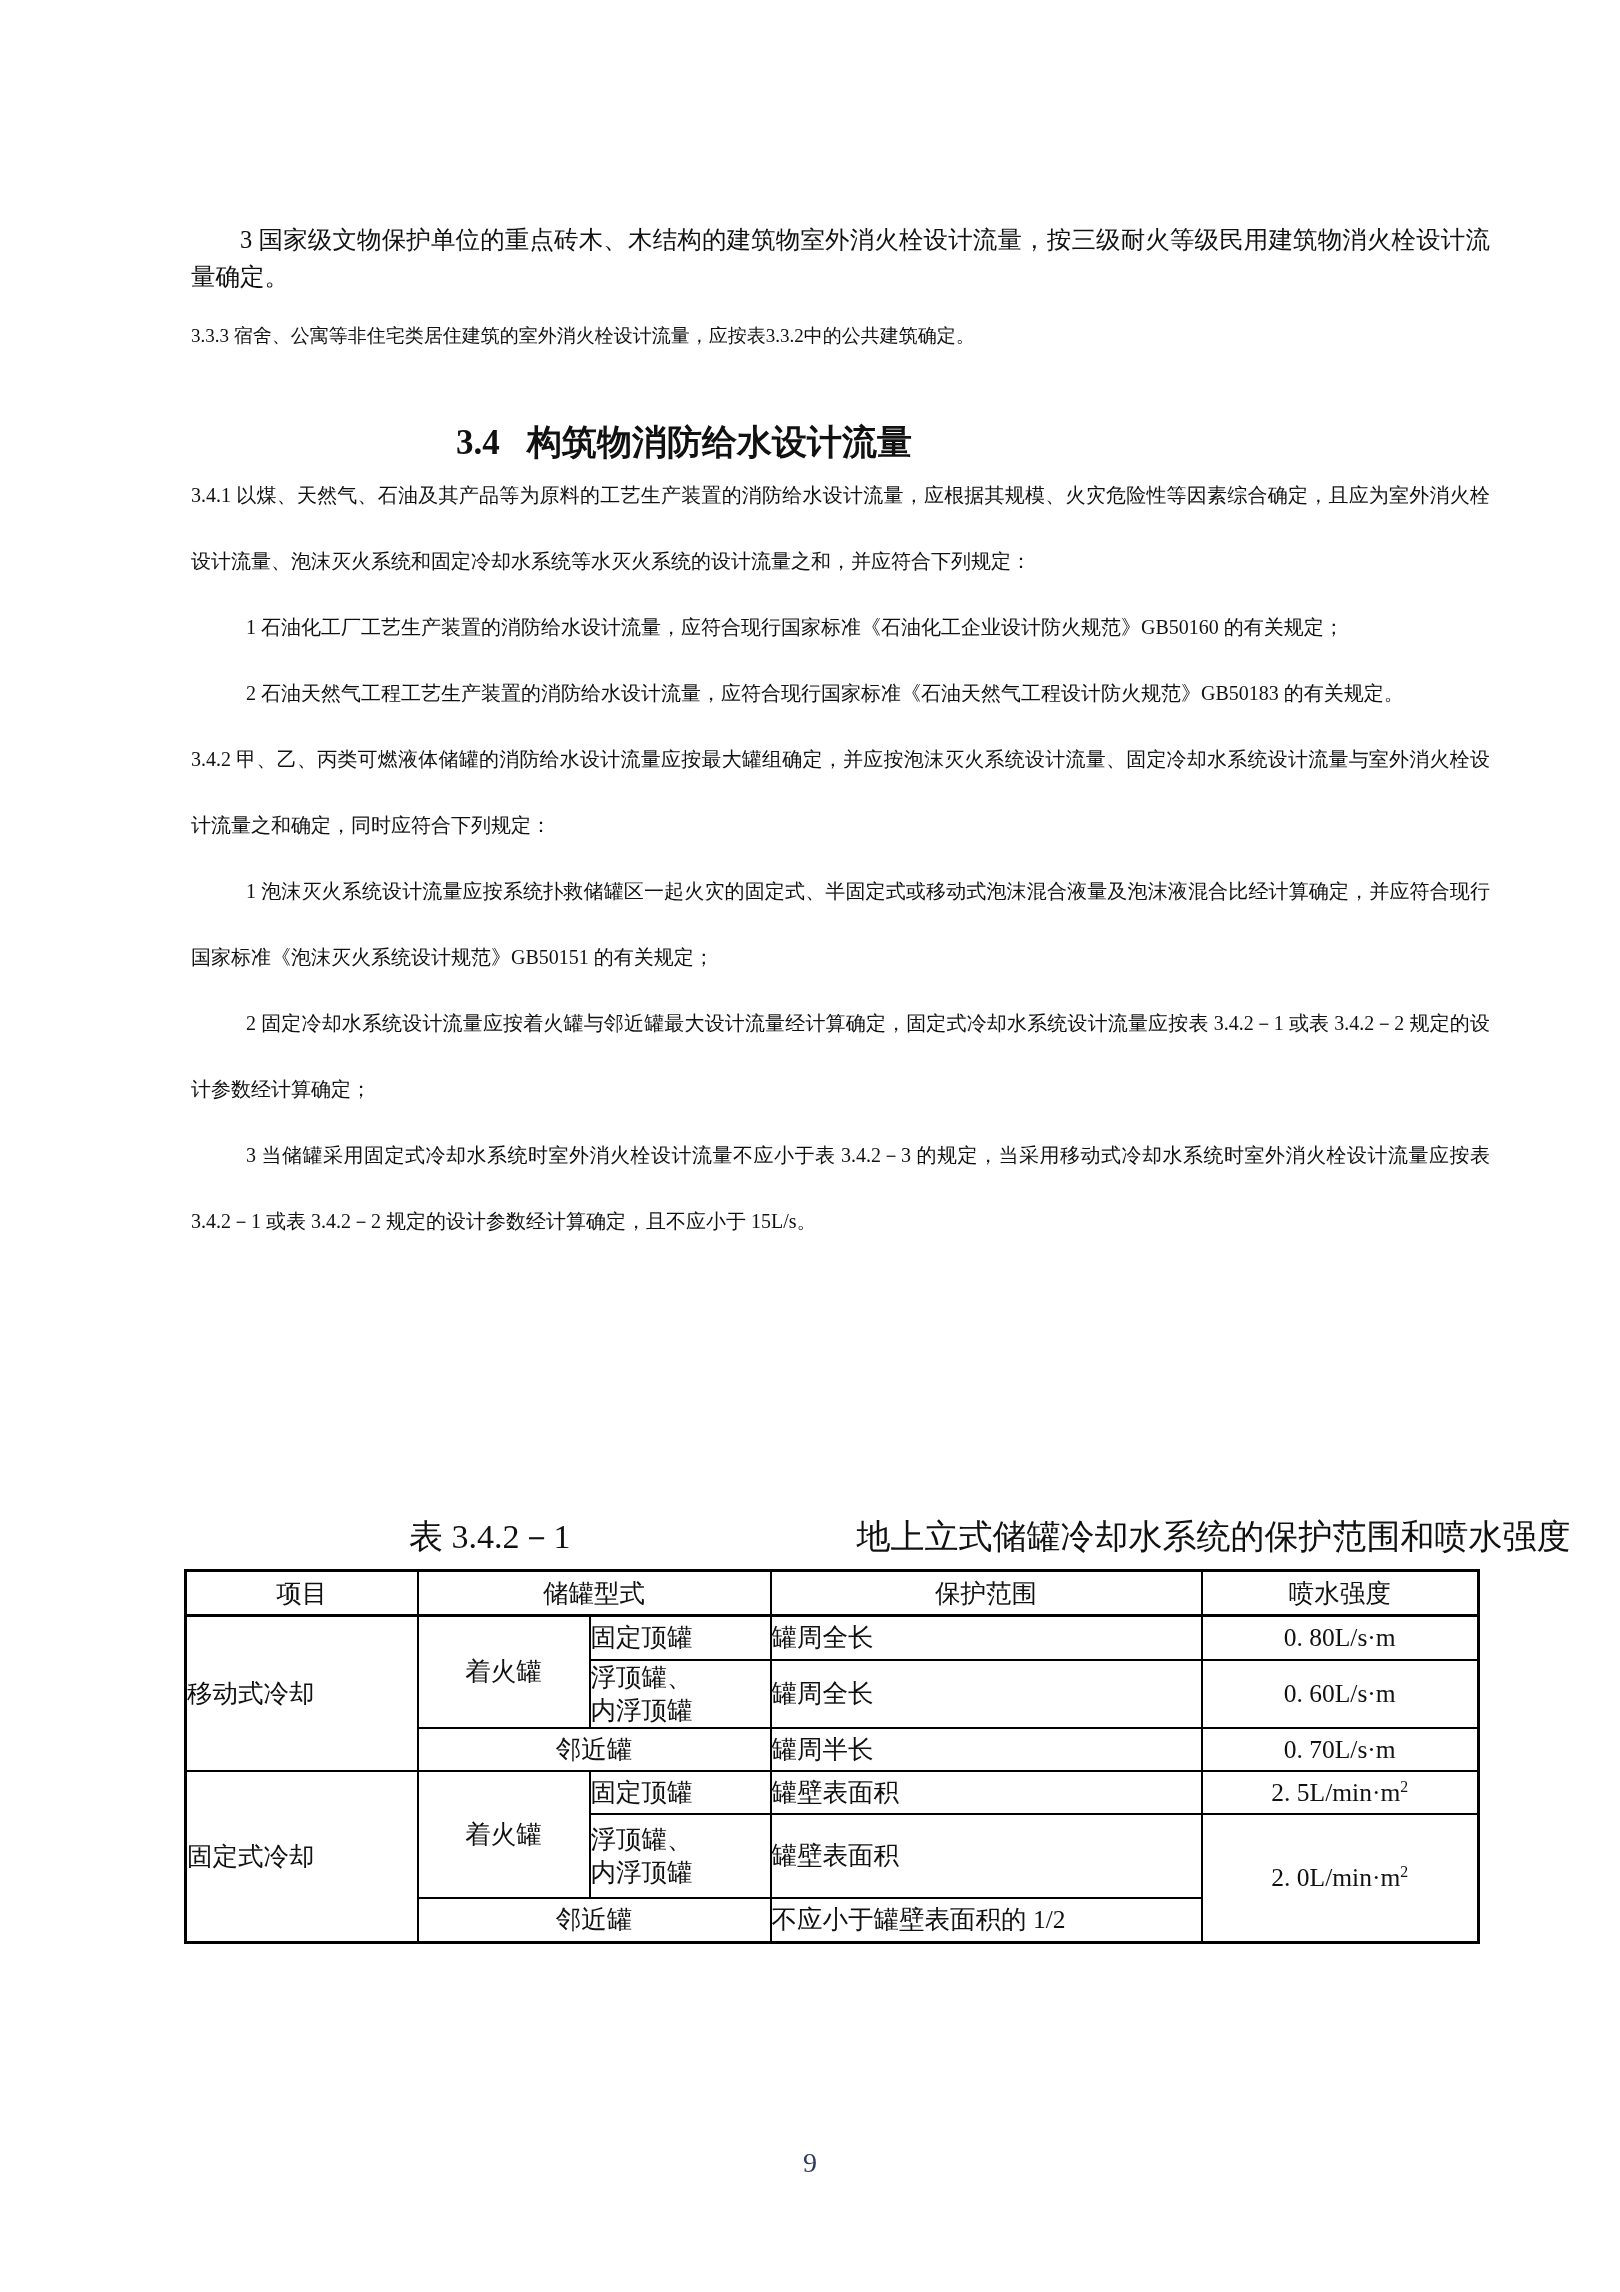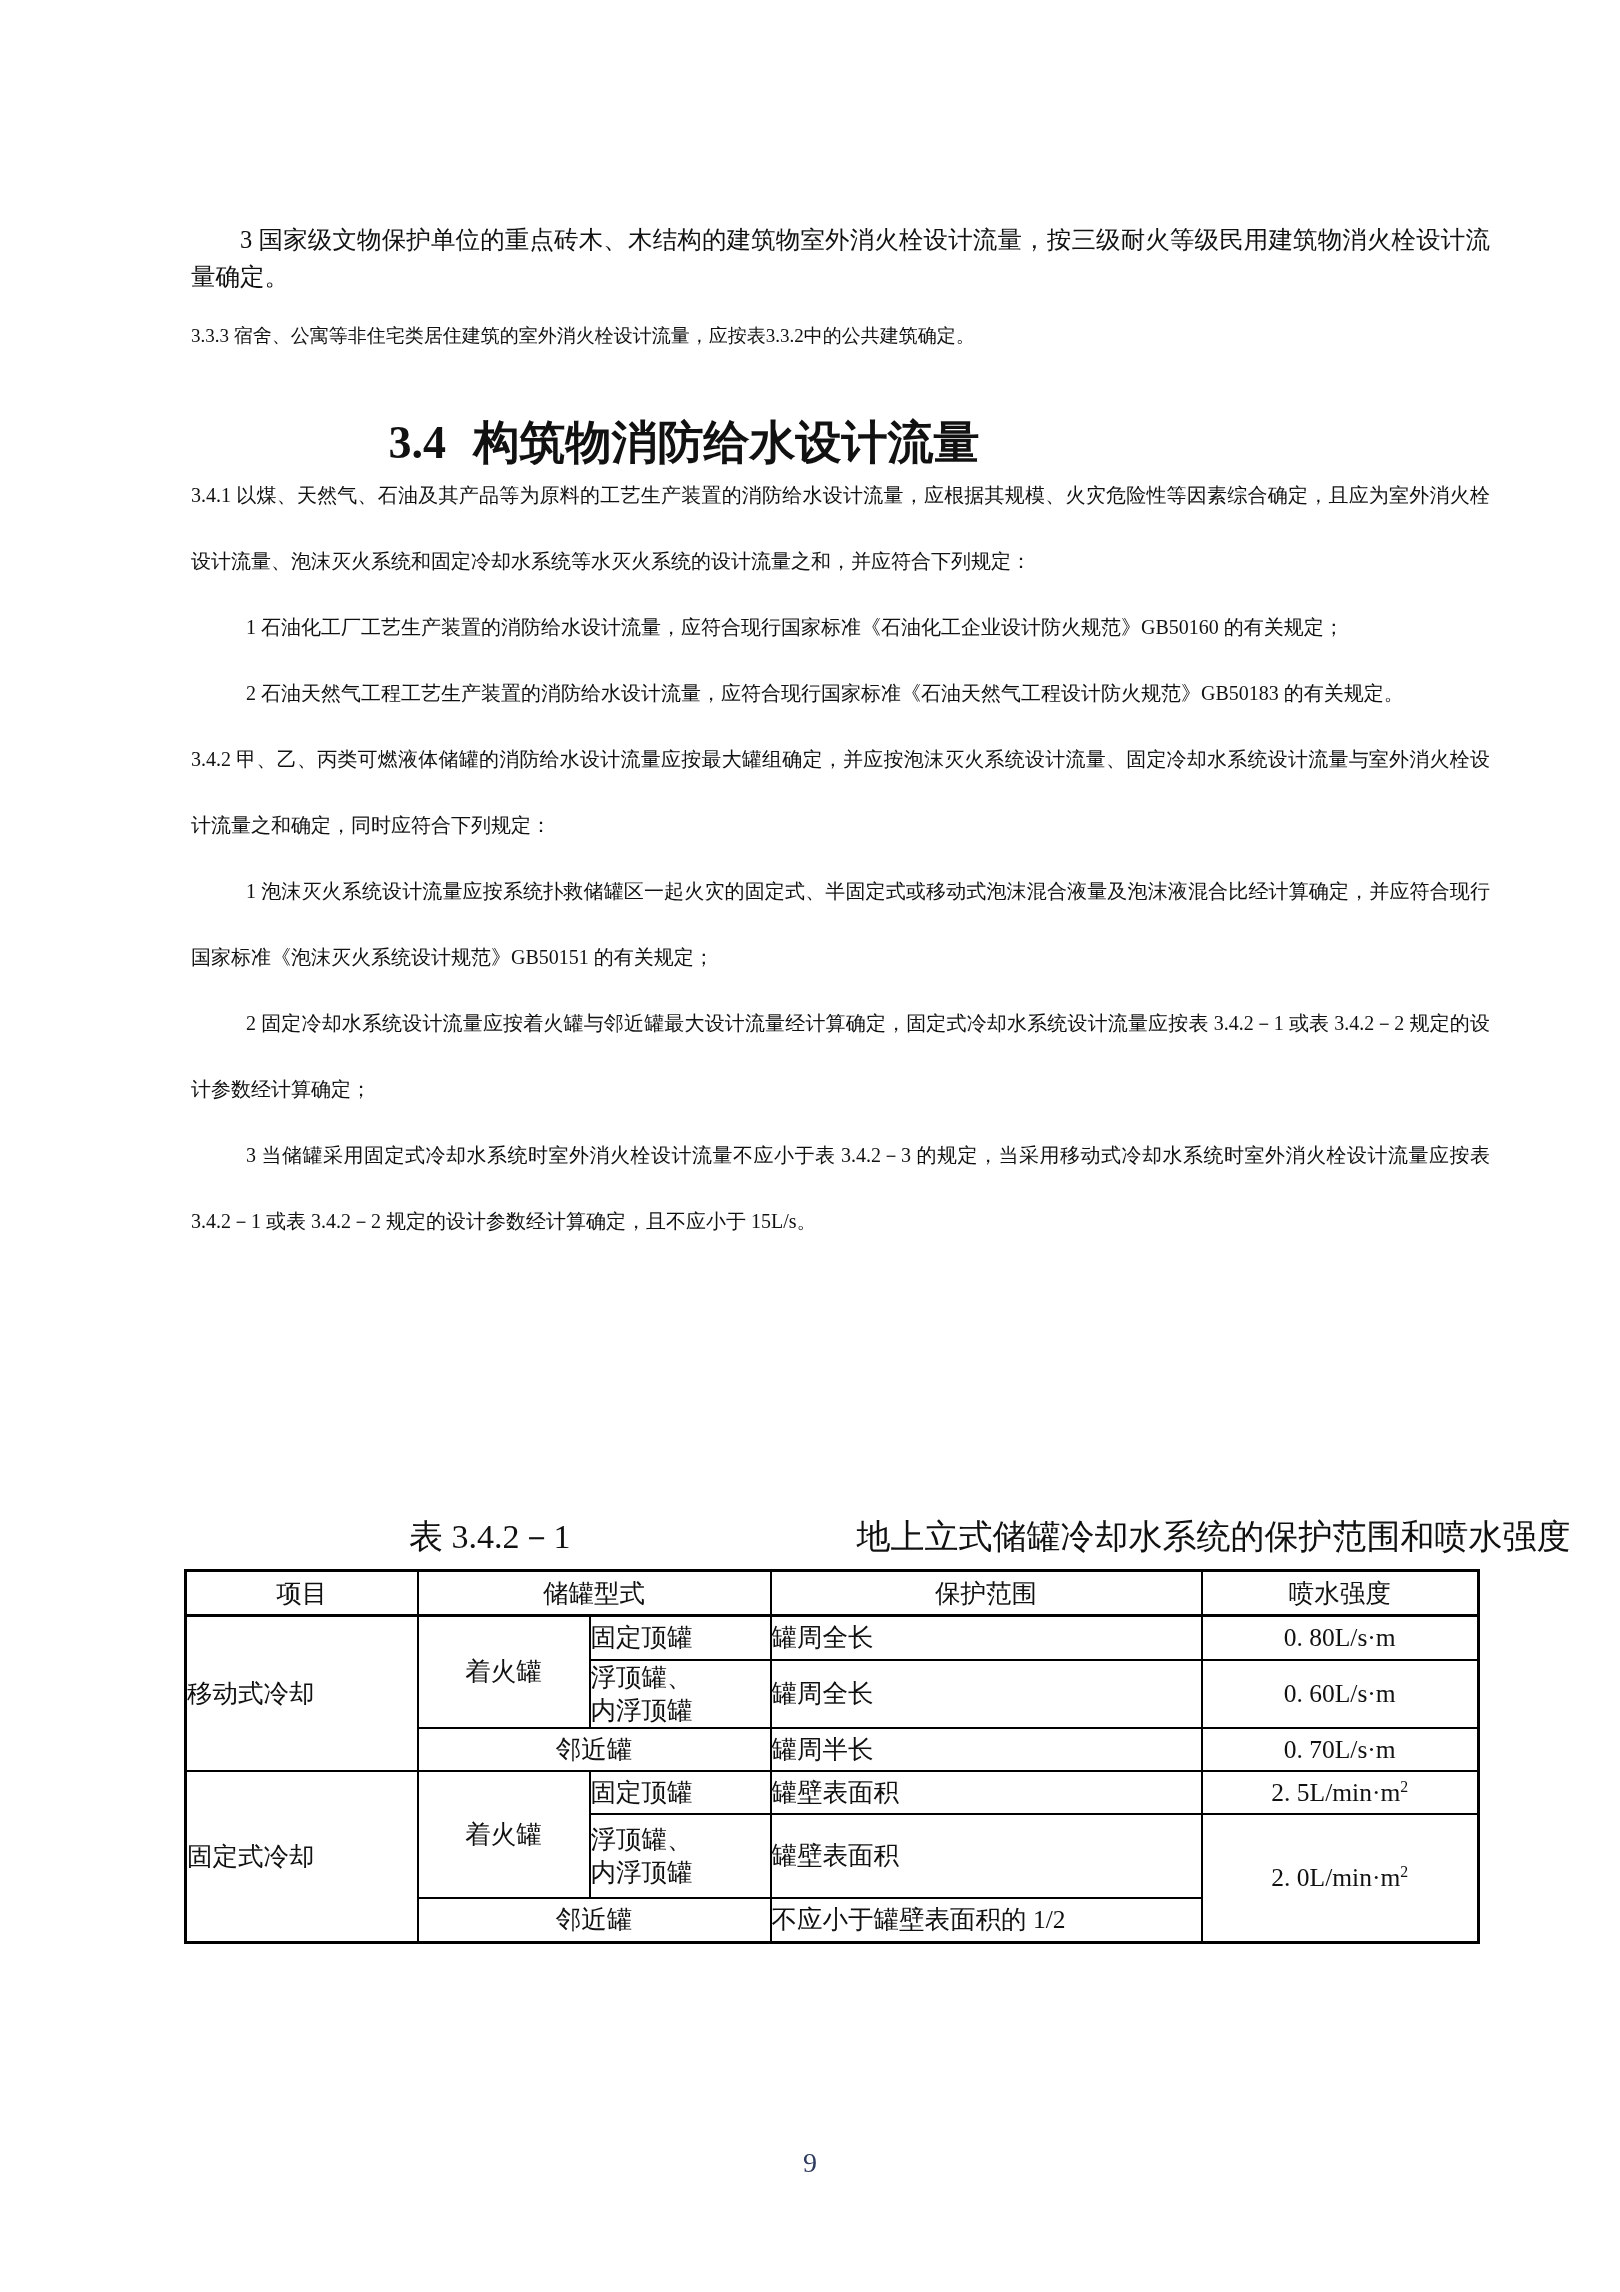--- a/index.html
+++ b/index.html
@@ -28,21 +28,21 @@
     line-height: 39px;
     text-align: justify;
     margin: 0;
   }
   .section-heading {
     position: absolute;
     top: 421px;
     left: 0;
     width: 1368px;
     text-align: center;
-    font-size: 46px;
+    font-size: 35px;
     font-weight: bold;
     line-height: 43px;
     margin: 0;
   }
   .section-heading .h-num { margin-right: 27.4px; }
 
   .body-flow { top: 462px; }
   .body-flow p {
     margin: 0;
     font-size: 20px;

